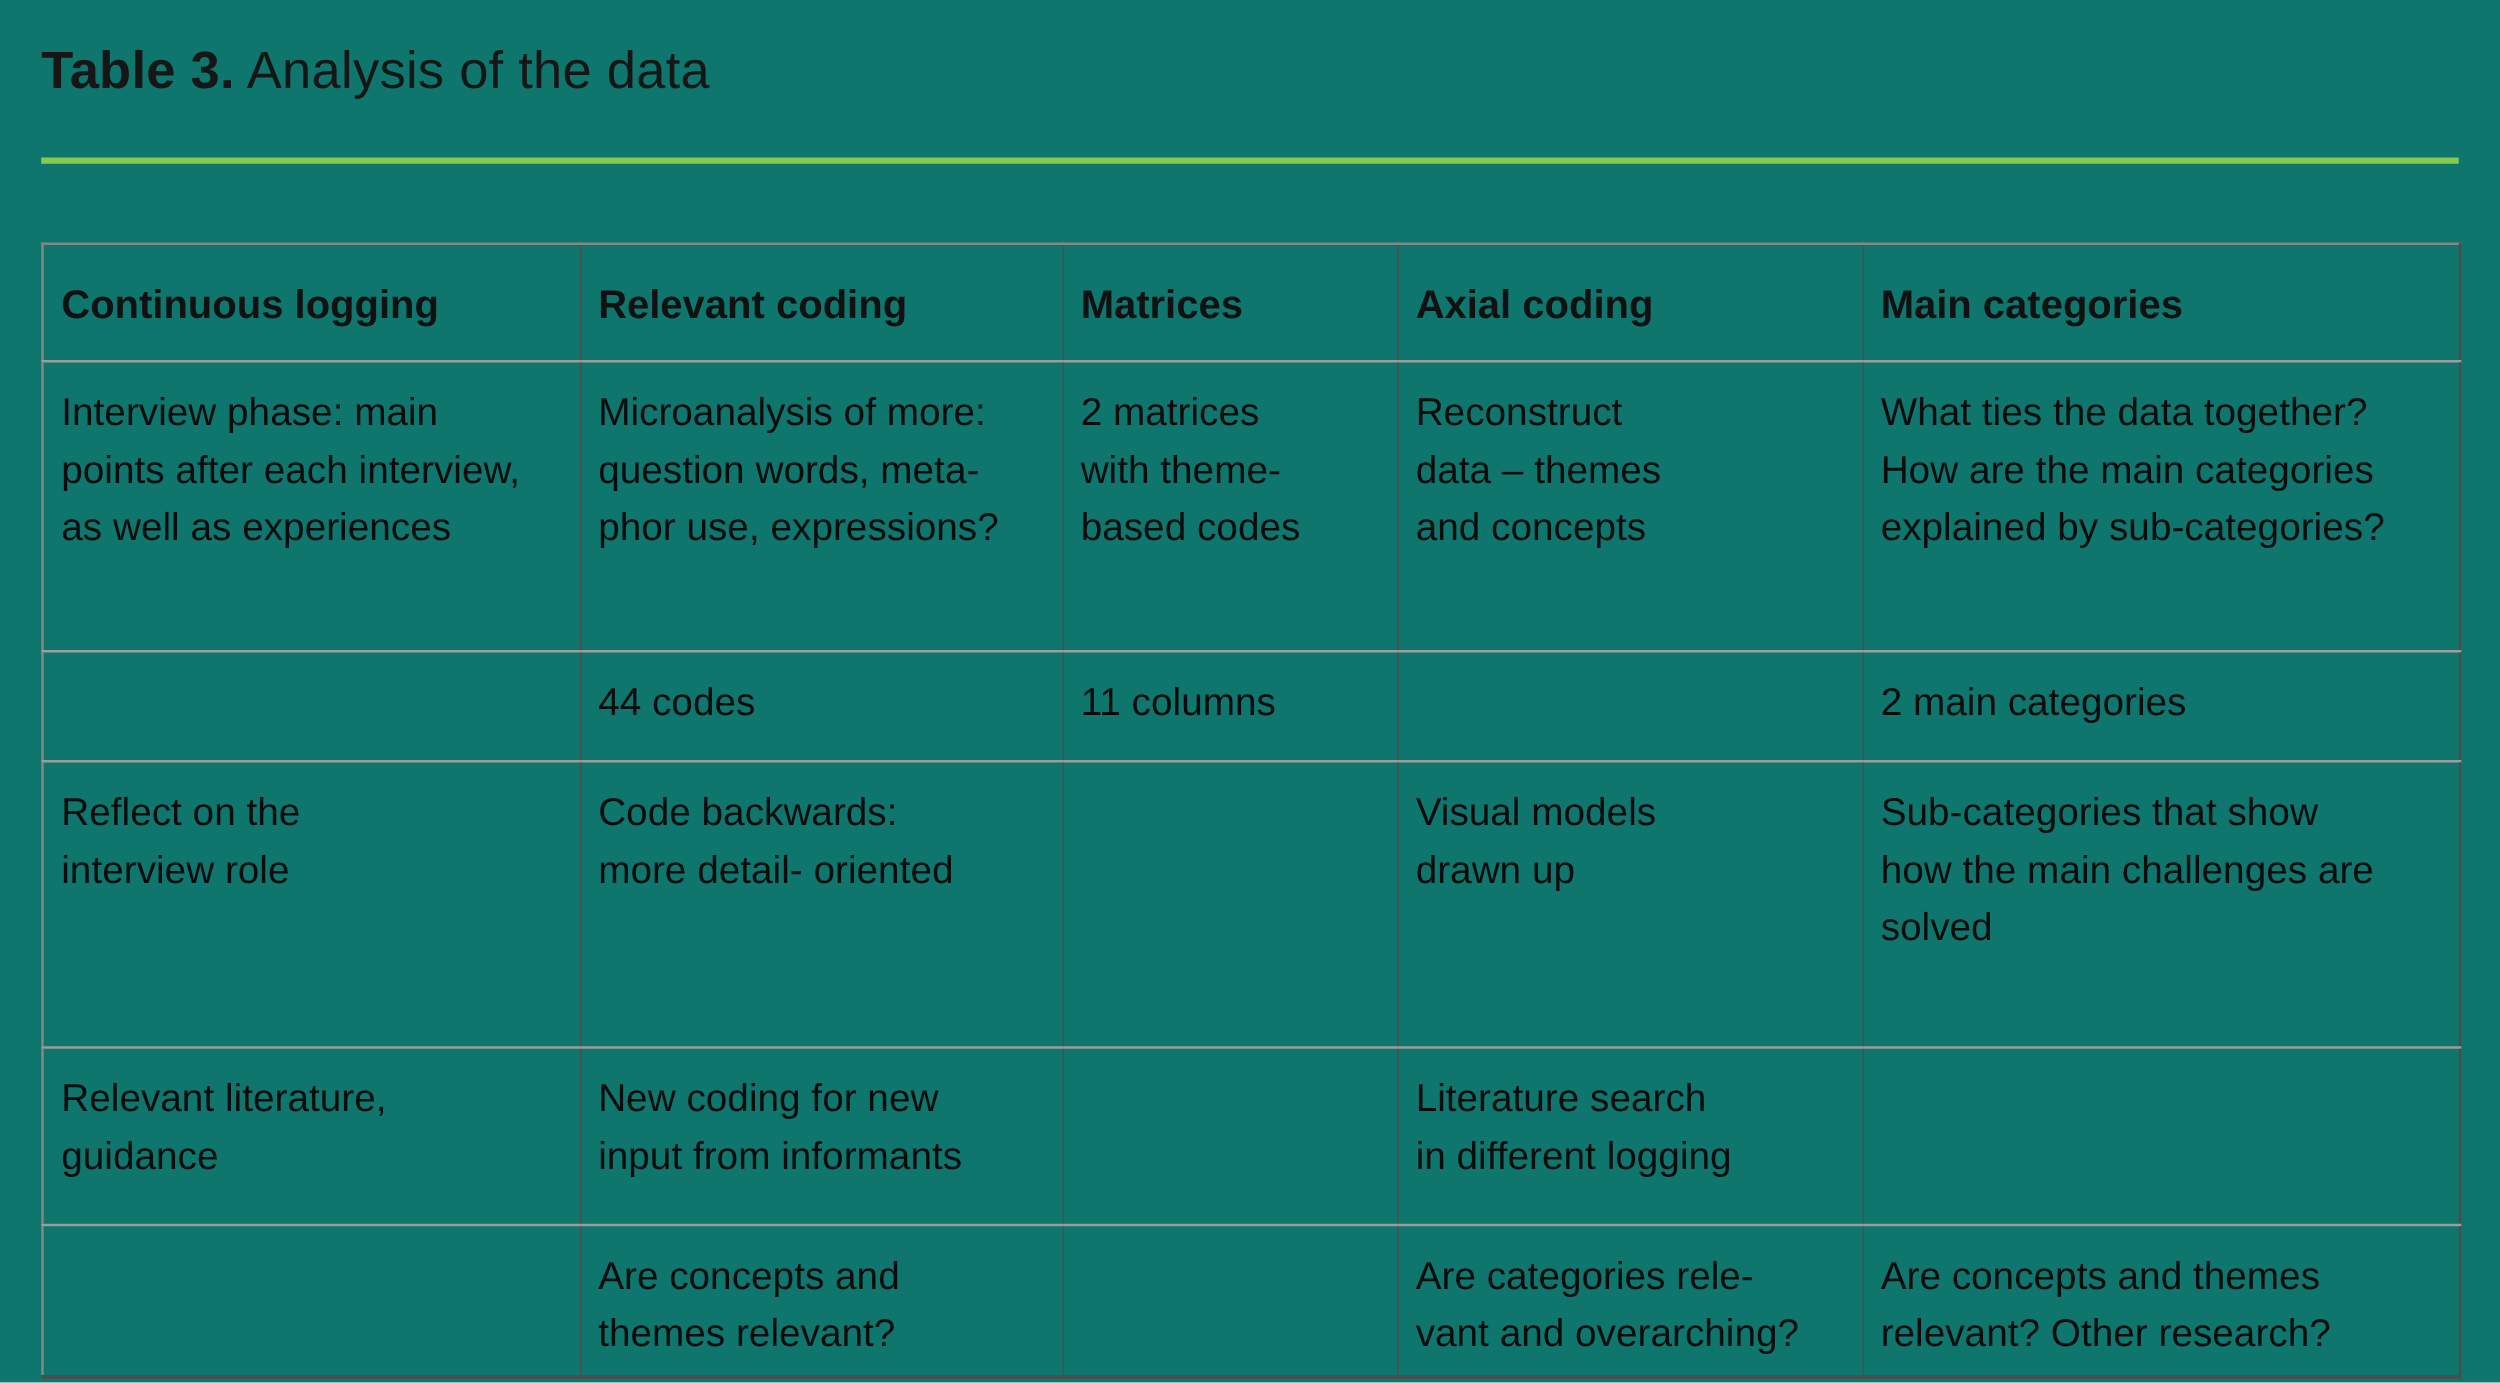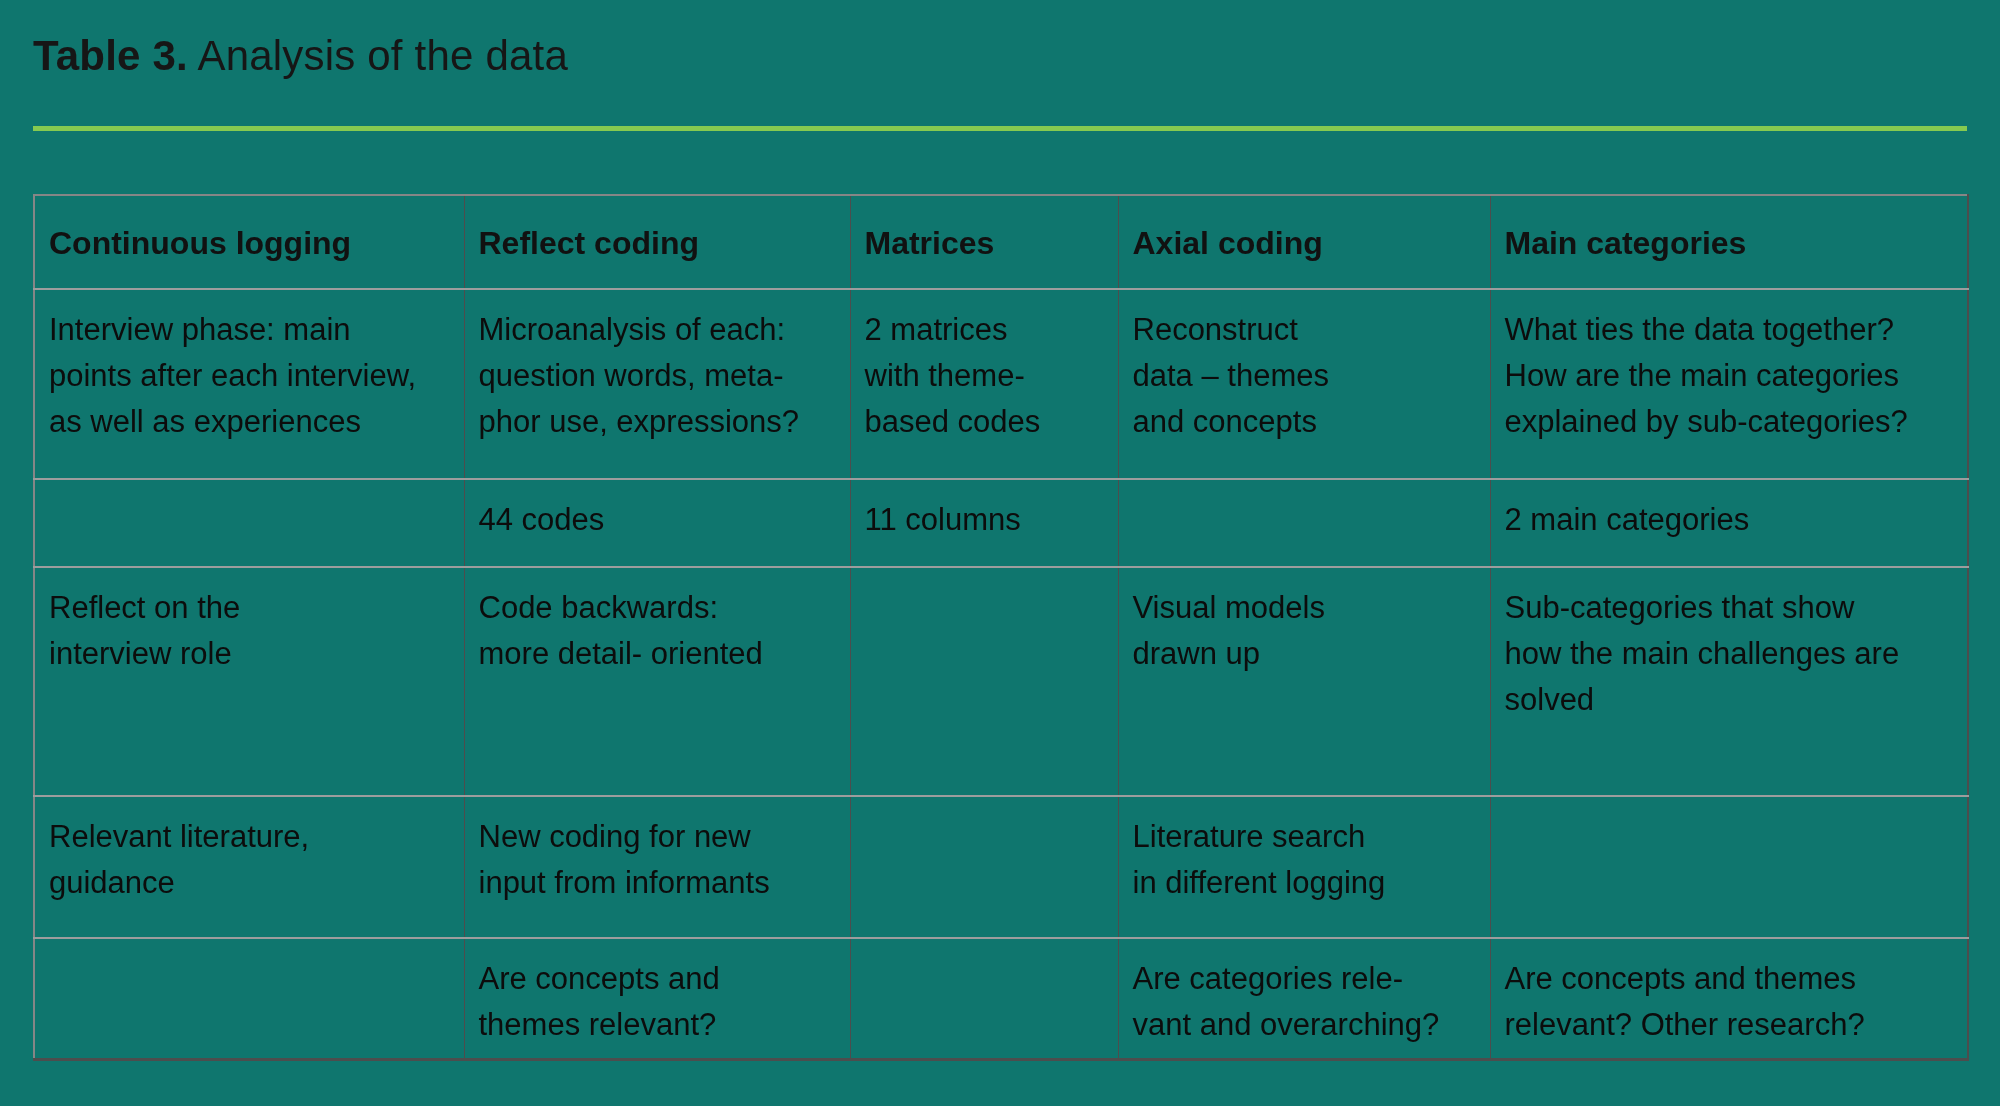--- a/index.html
+++ b/index.html
@@ -59,21 +59,21 @@
   th:first-child, td:first-child { border-left: none; }
   thead th {
     border-top: none;
     font-weight: bold;
     font-size: 32px;
     vertical-align: bottom;
     padding-bottom: 22px;
     color: #111111;
   }
   tr.row-header { height: 94px; }
-  tr.row-1 { height: 190px; }
+  tr.row-1 { height: 232px; }
   tr.row-2 { height: 88px; }
   tr.row-3 { height: 229px; }
   tr.row-4 { height: 142px; }
   tr.row-5 { height: 120px; }
 </style>
 </head>
 <body>
 
 <div class="page">
 
@@ -87,32 +87,32 @@
     <colgroup>
       <col class="c1">
         <col class="c2">
         <col class="c3">
         <col class="c4">
         <col class="c5">
     </colgroup>
     <thead>
       <tr class="row-header">
         <th>Continuous logging</th>
-        <th>Reflect coding</th>
+        <th>Relevant coding</th>
         <th>Matrices</th>
         <th>Axial coding</th>
         <th>Main categories</th>
       </tr>
     </thead>
     <tbody>
       <tr class="row-1">
         <td>Interview phase: main
 points after each interview,
 as well as experiences</td>
-        <td>Microanalysis of each:
+        <td>Microanalysis of more:
 question words, meta-
 phor use, expressions?</td>
         <td>2 matrices
 with theme-
 based codes</td>
         <td>Reconstruct
 data – themes
 and concepts</td>
         <td>What ties the data together?
 How are the main categories

